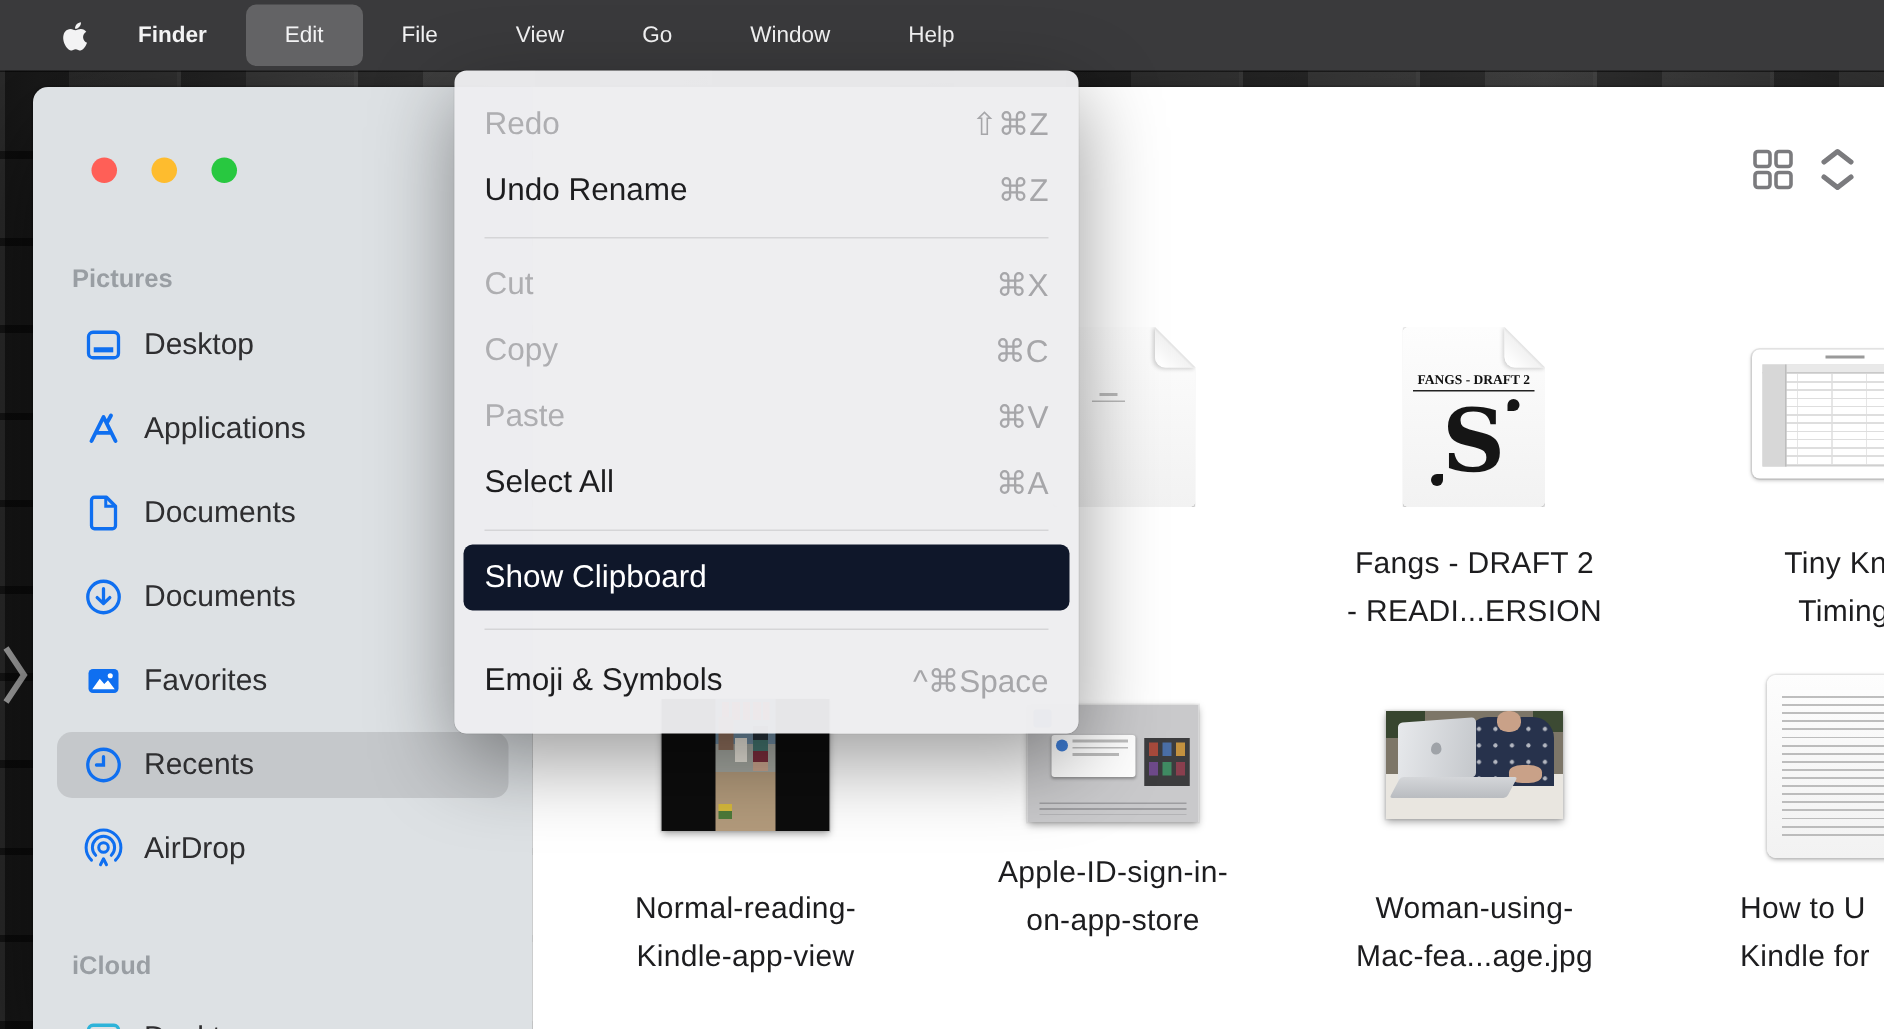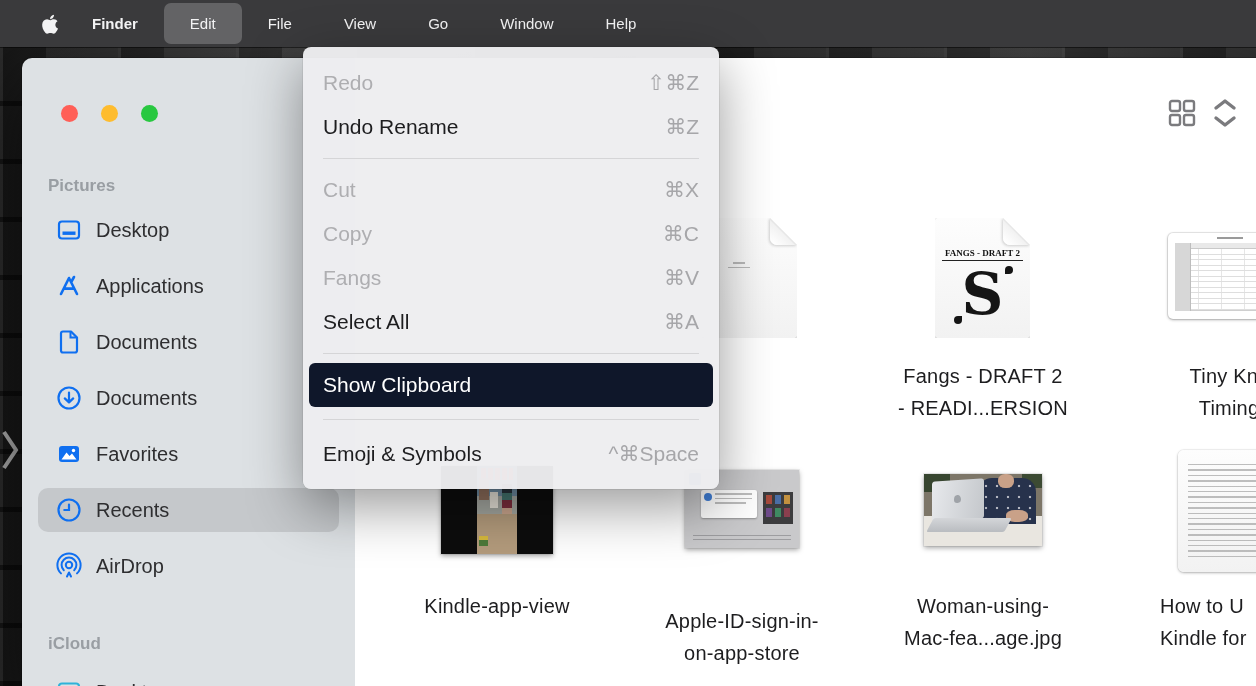--- a/index.html
+++ b/index.html
@@ -300,20 +300,21 @@
             <div class="cover">
                 <span class="ny"></span>
                 <span class="bldg"></span>
                 <span class="man"></span>
                 <span class="woman"></span>
                 <span class="bin"></span>
               </div>
           </div>
         </div>
         <div class="file-label" style="left:32px; top:532px;">
+          <div>Normal-reading-</div>
           <div>Kindle-app-view</div>
         </div>
       </div>
 
       <div class="file">
         <div class="thumb" style="left:330px; top:412px; width:114px; height:78px;">
           <div class="thumb-inner as-bg">
             <span class="as-top"></span>
             <div class="as-dialog">
                 <span class="ic"></span>
@@ -325,21 +326,21 @@
               <i style="left:3px;top:3px;background:#a64a3c"></i>
                 <i style="left:12px;top:3px;background:#4a6ea6"></i>
                 <i style="left:21px;top:3px;background:#c3913f"></i>
               <i style="left:3px;top:16px;background:#6e4a8a"></i>
                 <i style="left:12px;top:16px;background:#3f8a62"></i>
                 <i style="left:21px;top:16px;background:#8a3f4e"></i>
             </div>
             <span class="as-lines"></span>
           </div>
         </div>
-        <div class="file-label" style="left:277px; top:547px;">
+        <div class="file-label" style="left:277px; top:508px;">
           <div>Apple-ID-sign-in-</div>
           <div>on-app-store</div>
         </div>
       </div>
 
       <div class="file">
         <div class="thumb" style="left:569px; top:416px; width:118px; height:72px;">
           <div class="thumb-inner wm-bg">
             <span class="wm-plant1"></span>
               <span class="wm-plant2"></span>
@@ -398,21 +399,21 @@
     <div class="m-sep"></div>
     <div class="m-row disabled">
       <span>Cut</span>
       <span class="sc">⌘X</span>
     </div>
     <div class="m-row disabled">
       <span>Copy</span>
       <span class="sc">⌘C</span>
     </div>
     <div class="m-row disabled">
-      <span>Fangs</span>
+      <span>Paste</span>
       <span class="sc">⌘V</span>
     </div>
     <div class="m-row">
       <span>Select All</span>
       <span class="sc">⌘A</span>
     </div>
     <div class="m-sep"></div>
     <div class="m-row hl">
       <span>Show Clipboard</span>
     </div>

